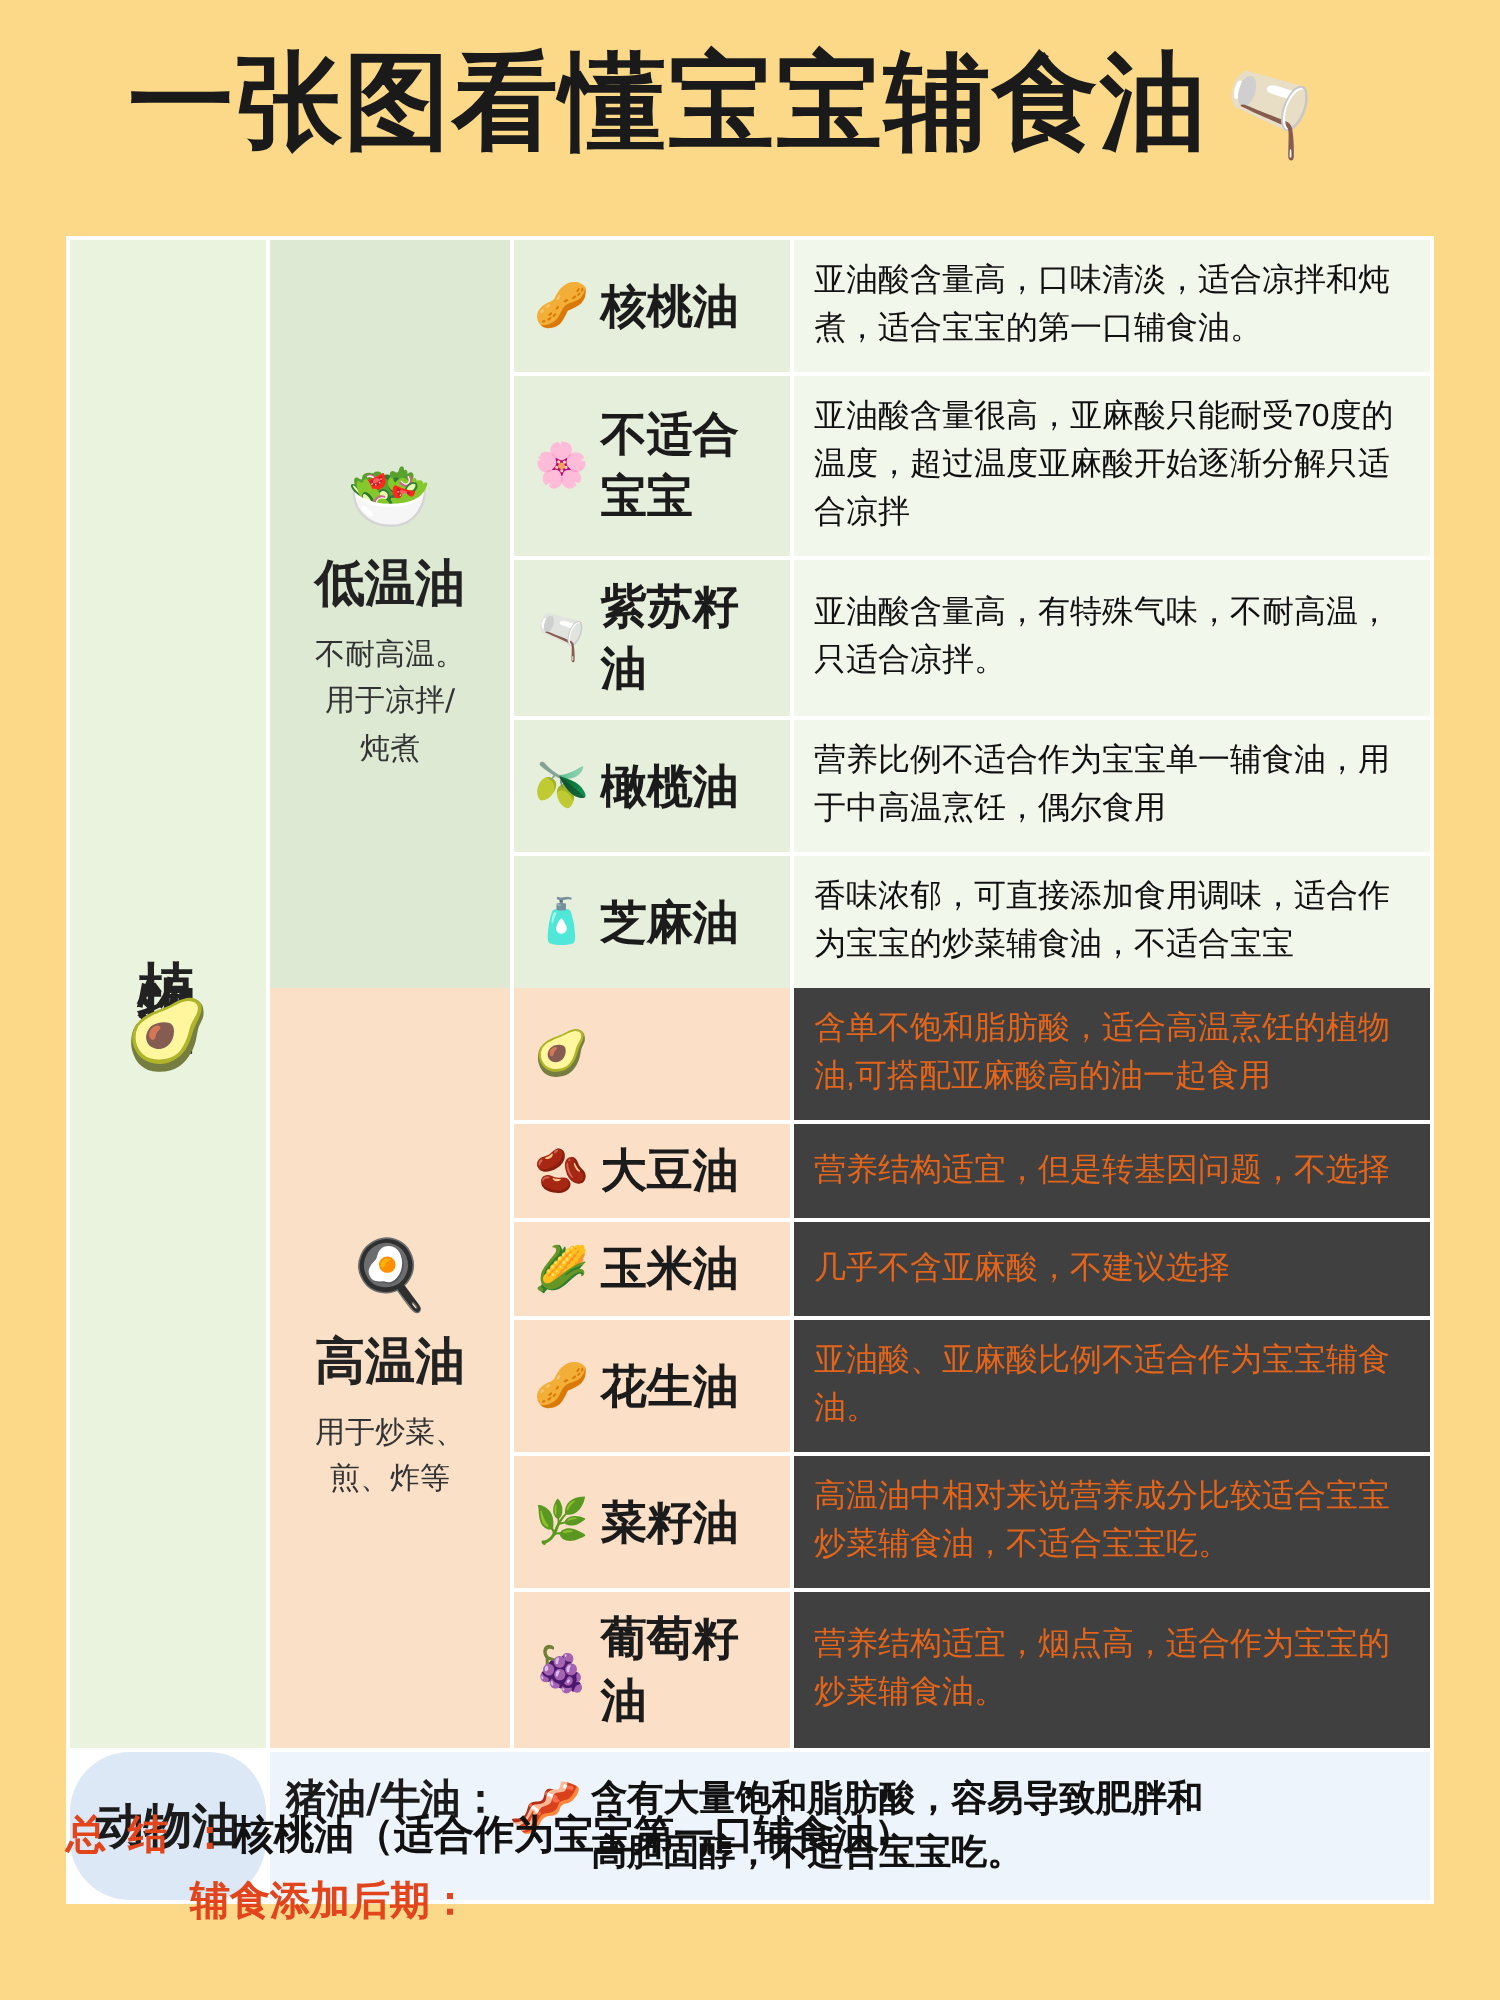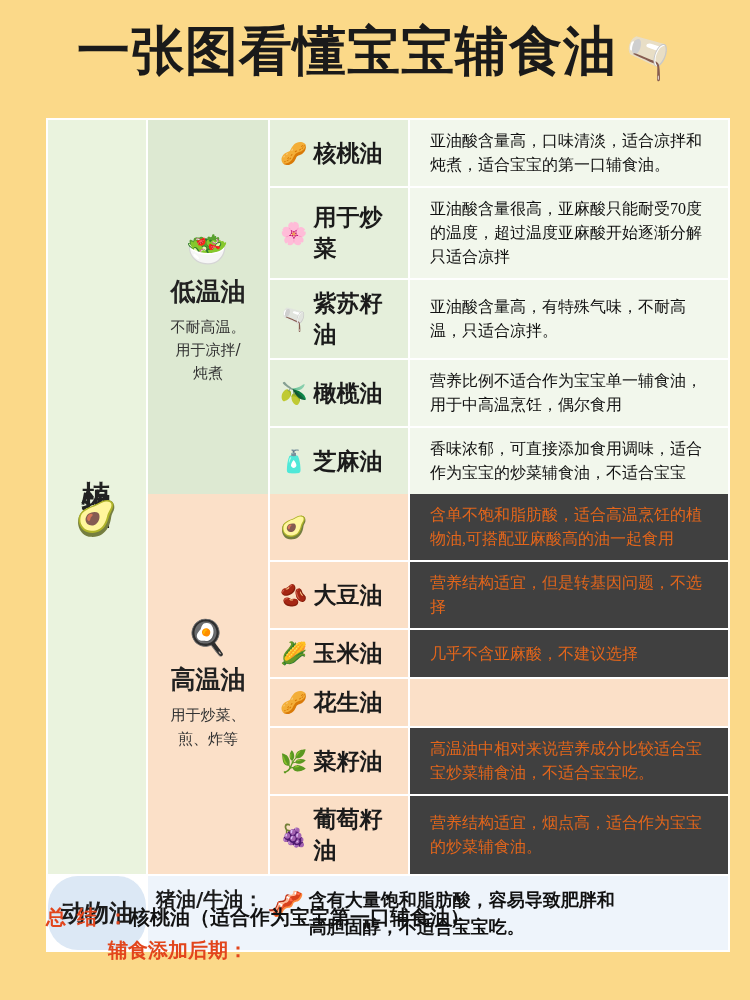--- a/index.html
+++ b/index.html
@@ -2,21 +2,21 @@
 <html><head>
 <meta charset="utf-8">
 <style>
   html,body{margin:0;padding:0;}
   body{
     width:750px;height:1000px;
     background:#fbd989;
     font-family:"Liberation Sans","DejaVu Sans",sans-serif;
     overflow:hidden;
   }
-  .page{position:relative;width:668px;height:1000px;box-sizing:border-box;margin-left:13px;}
+  .page{position:relative;width:668px;height:1000px;box-sizing:border-box;}
 
   
   .header{
     position:relative;
     height:104px;
     display:flex;align-items:center;justify-content:center;
   }
   .header-title{
     font-size:53px;
     font-weight:bold;
@@ -84,23 +84,23 @@
     width:140px;flex:0 0 140px;
     display:flex;align-items:center;gap:6px;
     padding:8px 6px 8px 10px;box-sizing:border-box;
     border-right:2px solid #ffffff;
     font-size:23px;font-weight:bold;color:#1b1b1b;
     font-family:"DejaVu Sans","Liberation Sans",sans-serif;
   }
   .oil-name .o-emoji{font-size:22px;}
   .oil-desc{
     flex:1;
-    padding:9px 20px;box-sizing:border-box;
+    padding:9px 10px;box-sizing:border-box;
     font-size:16px;line-height:1.5;
-    font-family:Liberation Serif, serif;
+    font-family:Liberation Sans, sans-serif;
     display:flex;align-items:center;
   }
   .low .oil-name{background:#e5efdb;}
   .low .oil-desc{background:#f2f7ec;color:#111;}
   .high .oil-name{background:#fbdfc6;}
   .high .oil-desc{background:#404040;color:#e2651b;}
 
   
   .row-animal{display:flex;border-top:2px solid #ffffff;}
   .animal-label{
@@ -179,21 +179,21 @@
               <div class="oil-name">
                 <span class="o-emoji">🥜</span>
                 <span>核桃油</span>
               </div>
               <div class="oil-desc">亚油酸含量高，口味清淡，适合凉拌和炖煮，适合宝宝的第一口辅食油。</div>
             </div>
 
             <div class="oil-row">
               <div class="oil-name">
                 <span class="o-emoji">🌸</span>
-                <span>用于炒菜</span>
+                <span>不适合宝宝</span>
               </div>
               <div class="oil-desc">亚油酸含量很高，亚麻酸只能耐受70度的温度，超过温度亚麻酸开始逐渐分解只适合凉拌</div>
             </div>
 
             <div class="oil-row">
               <div class="oil-name">
                 <span class="o-emoji">🫗</span>
                 <span>紫苏籽油</span>
               </div>
               <div class="oil-desc">亚油酸含量高，有特殊气味，不耐高温，只适合凉拌。</div>
@@ -250,20 +250,21 @@
                 <span>玉米油</span>
               </div>
               <div class="oil-desc">几乎不含亚麻酸，不建议选择</div>
             </div>
 
             <div class="oil-row">
               <div class="oil-name">
                 <span class="o-emoji">🥜</span>
                 <span>花生油</span>
               </div>
+              <div class="oil-desc">亚油酸、亚麻酸比例不适合作为宝宝辅食油。</div>
             </div>
 
             <div class="oil-row">
               <div class="oil-name">
                 <span class="o-emoji">🌿</span>
                 <span>菜籽油</span>
               </div>
               <div class="oil-desc">高温油中相对来说营养成分比较适合宝宝炒菜辅食油，不适合宝宝吃。</div>
             </div>
 

